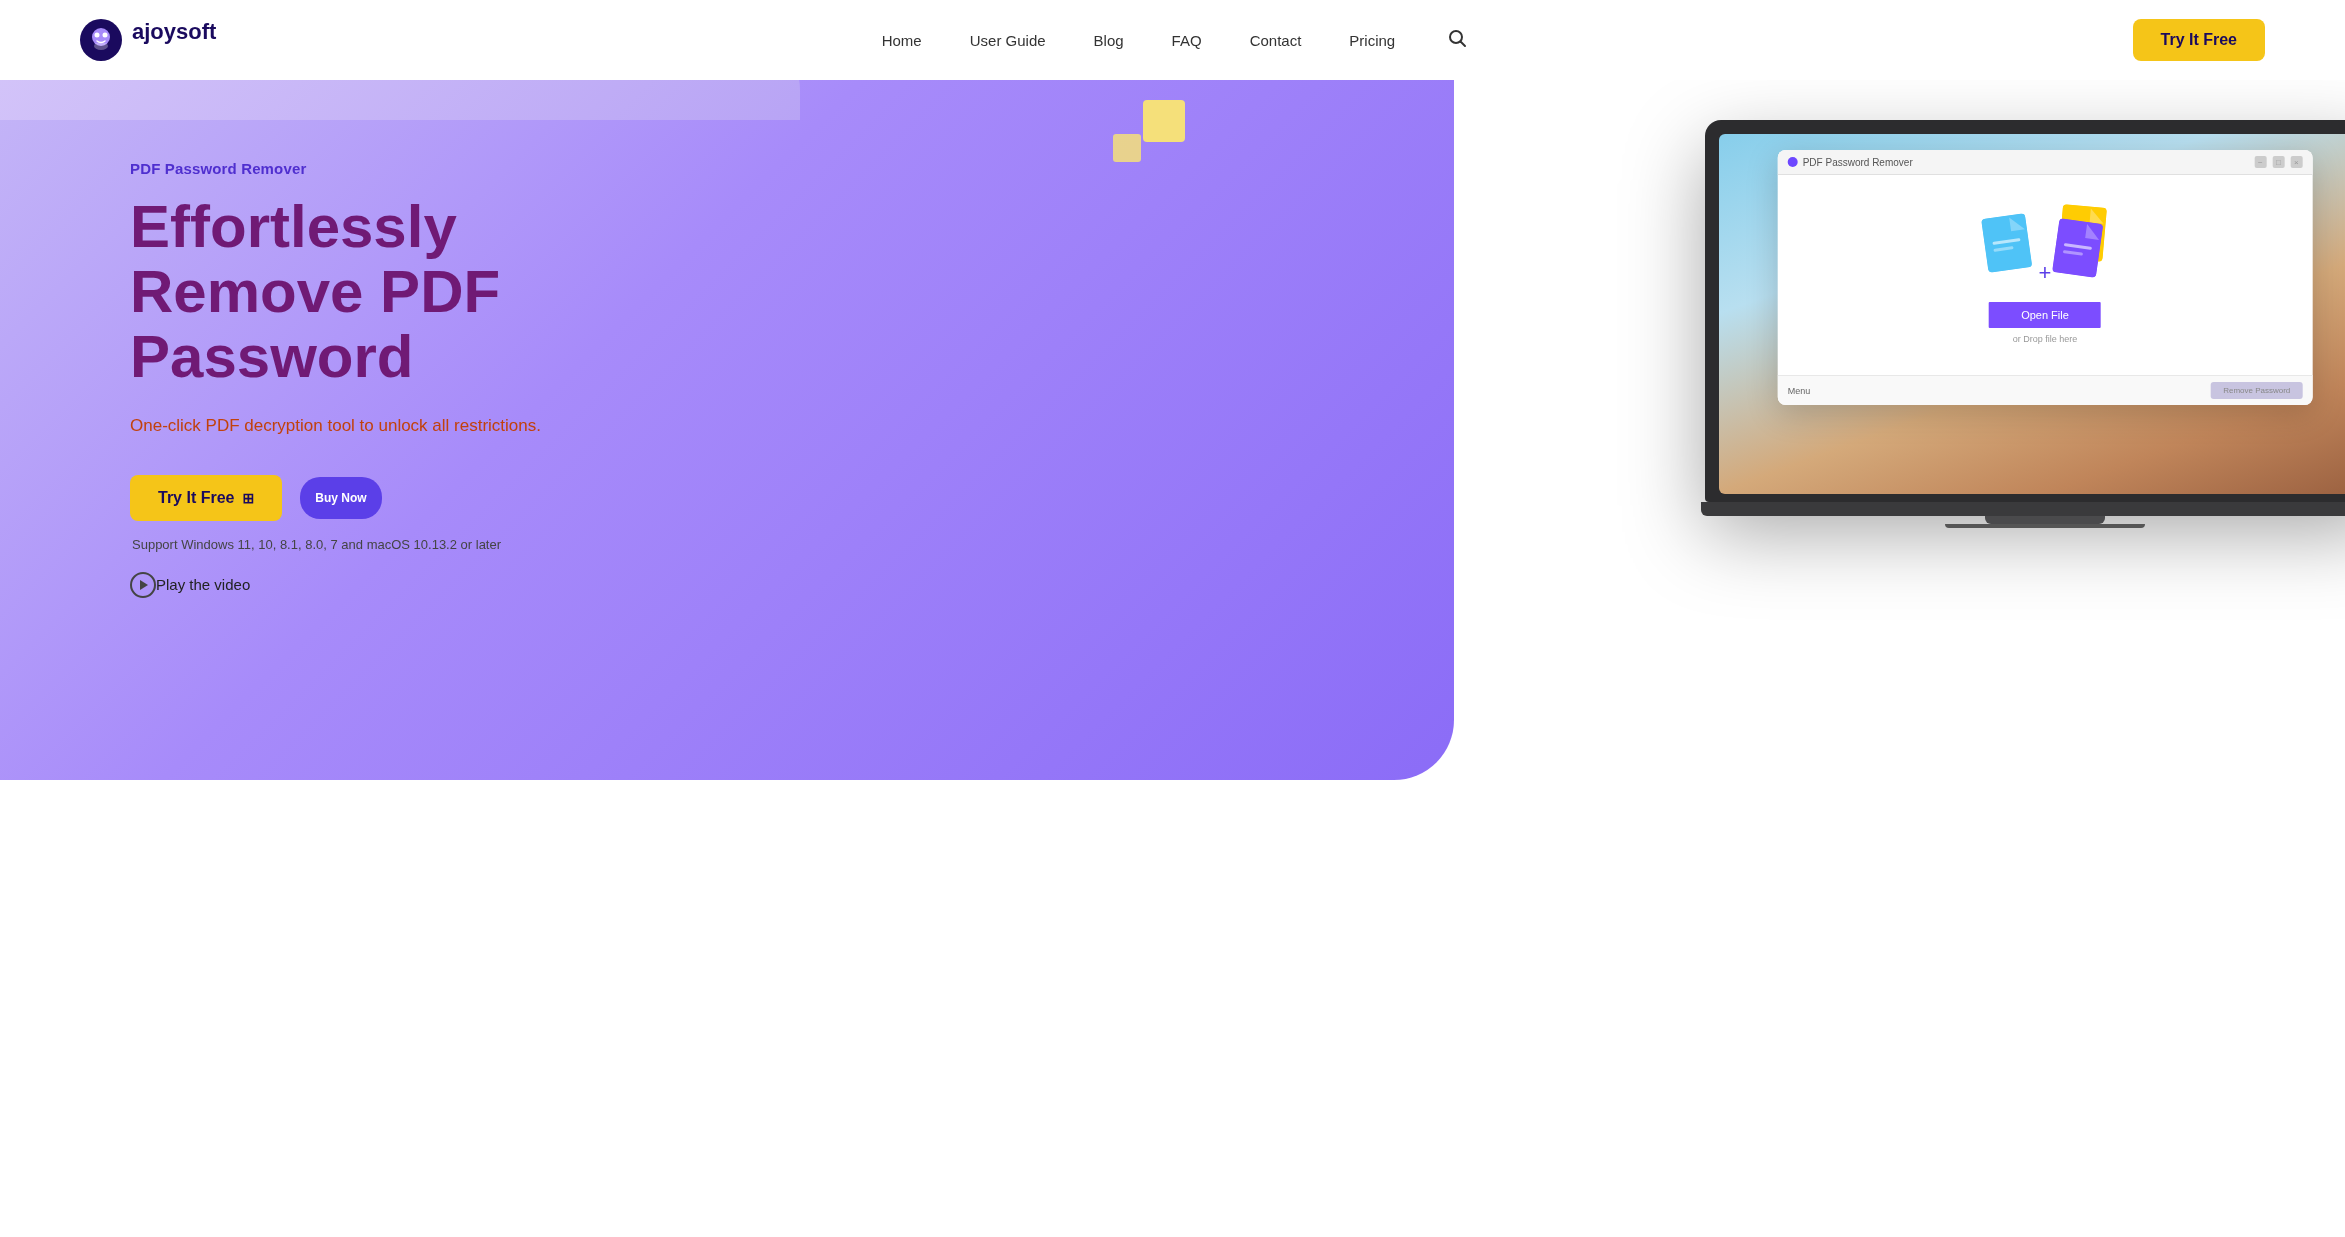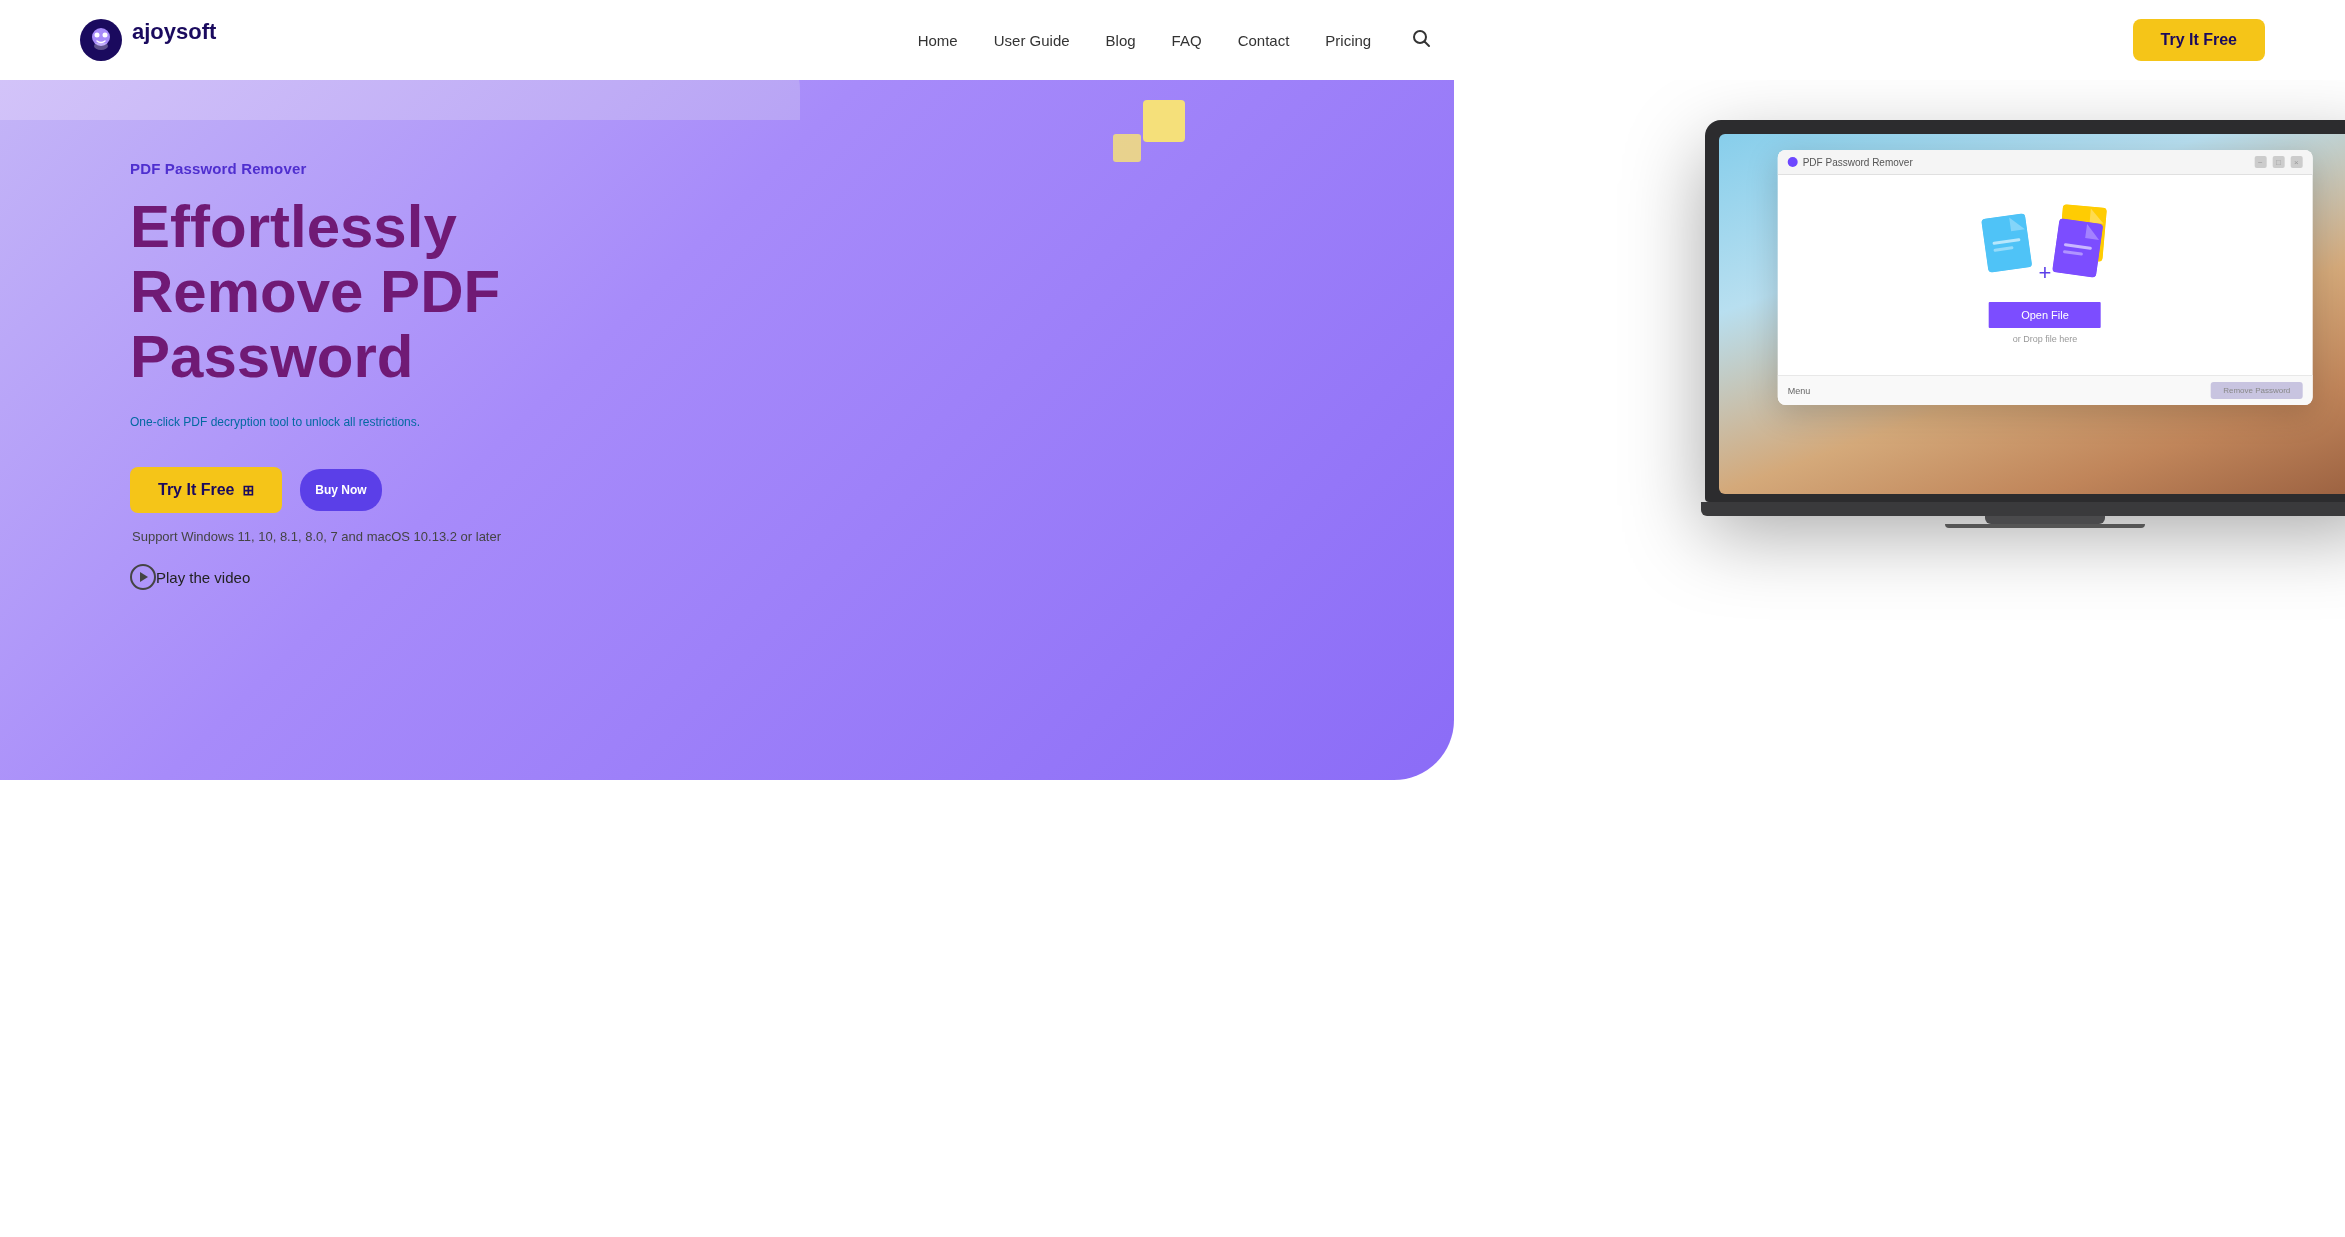--- a/index.html
+++ b/index.html
@@ -31,21 +31,21 @@
       height: 42px;
     }
     .logo-text {
       font-size: 22px;
       font-weight: 700;
       color: #1a0a5e;
     }
     nav {
       display: flex;
       align-items: center;
-      gap: 36px;
+      gap: 48px;
     }
     .nav-link {
       font-size: 15px;
       color: #333;
       text-decoration: none;
       cursor: pointer;
       font-weight: 400;
     }
     .nav-search {
       cursor: pointer;
@@ -139,22 +139,22 @@
       letter-spacing: 0.01em;
     }
     .hero-title {
       font-size: 60px;
       font-weight: 700;
       color: #701a75;
       line-height: 1.08;
       margin-bottom: 24px;
     }
     .hero-subtitle {
-      font-size: 12px;
-      color: #0369a1;
+      font-size: 17px;
+      color: #c2410c;
       margin-bottom: 36px;
       line-height: 1.5;
     }
     .hero-buttons {
       display: flex;
       gap: 18px;
       align-items: center;
       margin-bottom: 16px;
     }
     .btn-try {

